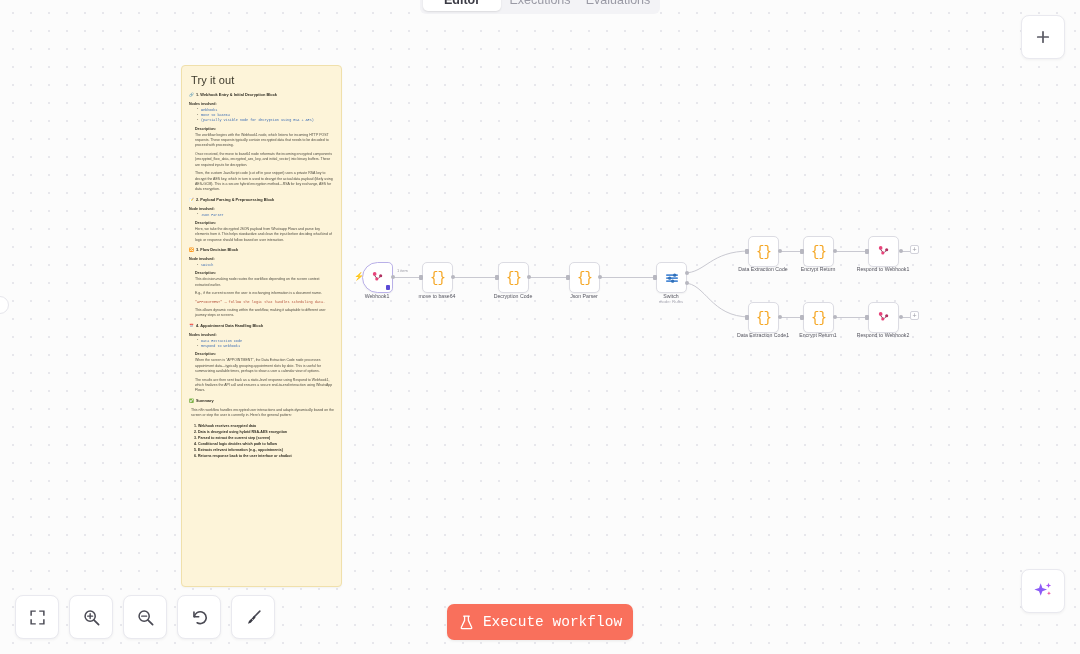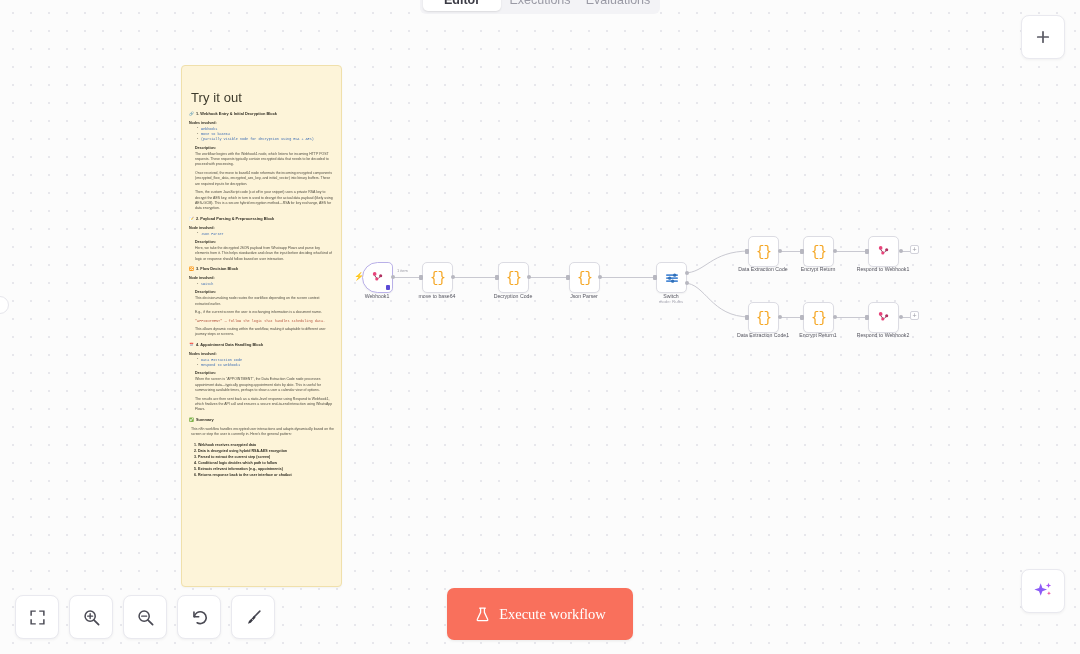--- a/index.html
+++ b/index.html
@@ -76,23 +76,23 @@
     width: 161px; height: 522px;
     background: #fdf4d9;
     border: 1px solid #f0e0ab;
     border-radius: 4px;
     padding: 7px 7px 8px 7px;
     overflow: hidden;
     z-index: 20;
     box-shadow: 0 1px 2px rgba(0,0,0,.04);
   }
   #sticky .note-title {
-    font-size: 13px;
+    font-size: 11px;
     color: #3d3a2c;
-    margin: 17px 0 7px 2px;
+    margin: 1px 0 7px 2px;
     letter-spacing: .1px;
   }
   .blk { margin-bottom: 5px; }
   .blk-head {
     display: flex; align-items: flex-start; gap: 2px;
     font-size: 3.9px; font-weight: 700;
     color: #2f2c22;
     margin-bottom: 4px;
     line-height: 1.25;
   }
@@ -255,27 +255,27 @@
     left: 15px; bottom: 15px;
     display: flex; gap: 10px;
     z-index: 45;
   }
   #toolbar .fab { position: relative; }
 
   
   #execute-btn {
     position: absolute;
     left: 447px; bottom: 14px;
-    width: 186px; height: 52px;
+    width: 186px; height: 36px;
     background: #f9705c;
     border: none;
     border-radius: 7px;
     color: #ffffff;
     font-size: 14.5px;
-    font-family: Liberation Serif, serif;
+    font-family: Liberation Mono, monospace;
     display: flex; align-items: center; justify-content: center;
     gap: 8px;
     cursor: pointer;
     z-index: 45;
     box-shadow: 0 1px 3px rgba(0,0,0,.08);
   }
   #execute-btn .lbl { line-height: 1; }
 </style>
 </head>
 <body>

